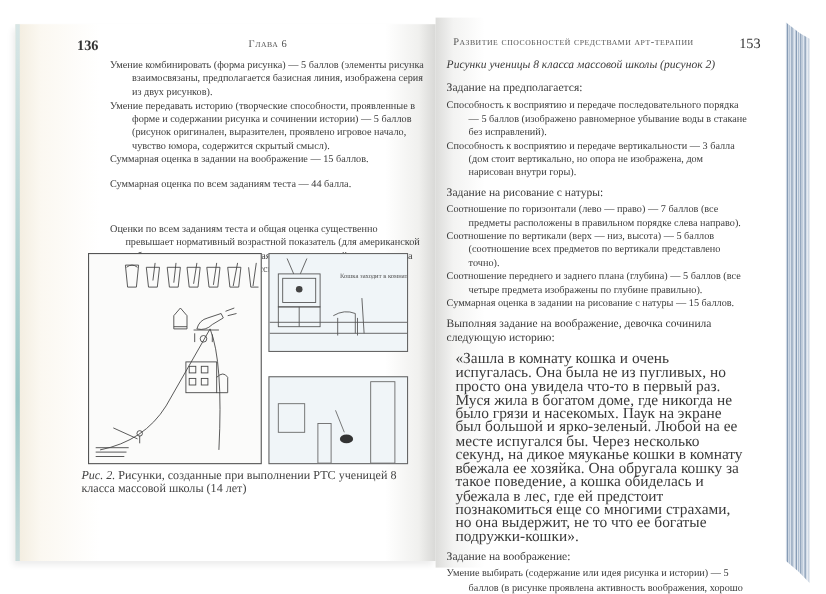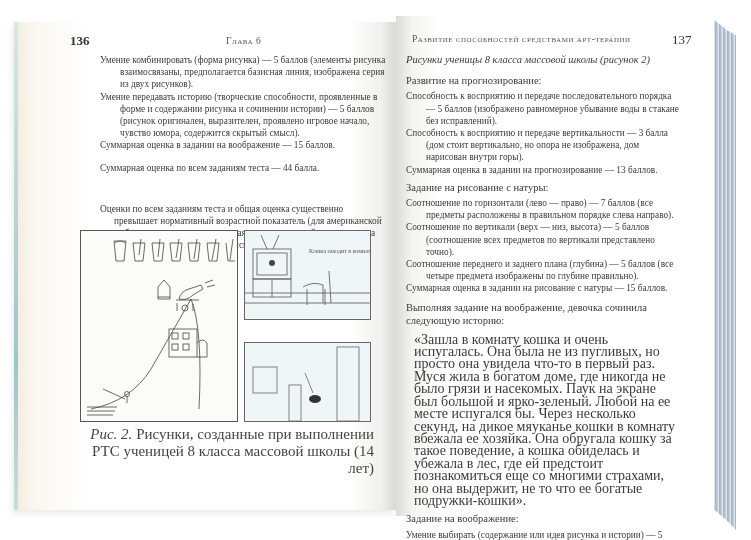--- a/index.html
+++ b/index.html
@@ -36,21 +36,21 @@
   .text-block { position:absolute; font-size:9.3px; line-height:12.2px; }
   .para { margin:0; padding-left:20px; text-indent:-20px; }
   .para.plain { padding-left:0; text-indent:0; }
   .gap-s { height:4px; }
   .gap-m { height:10px; }
   .heading { font-size:10.5px; margin:2px 0 3px; }
   .heading.italic { font-style:italic; }
   .quote { font-size:14px; line-height:12.4px; text-indent:0; padding-left:0; }
   .figure-frame { position:absolute; border:1px solid #555; background:#fbfbfa; }
   .figure-frame.blue { background:#f0f5f8; border-color:#666; }
-  .caption { position:absolute; font-size:15px; text-align:right; color:#444; }
+  .caption { position:absolute; font-size:11px; text-align:left; color:#444; }
   .caption .fig-label { font-style:italic; }
   svg { display:block; }
 </style>
 </head>
 <body>
 
 <div class="book">
 
   <div class="left-page">
     <div class="page-number" style="left:56px; top:11px;">136</div>
@@ -145,29 +145,28 @@
     </div>
 
     <div class="caption" style="left:60px; top:404px; width:300px;">
       <span class="fig-label">Рис. 2.</span>
       <span>Рисунки, созданные при выполнении РТС ученицей 8 класса массовой школы (14 лет)</span>
     </div>
   </div>
 
   <div class="right-page">
     <div class="running-head" style="left:16px; top:18px;">Развитие способностей средствами арт-терапии</div>
-    <div class="page-number" style="left:276px; top:16px; font-weight:normal;">137</div>
+    <div class="page-number" style="left:276px; top:16px; font-weight:normal;">153</div>
 
     <div class="text-block" style="left:10px; top:36px; width:275px;">
       <div class="heading italic">Рисунки ученицы 8 класса массовой школы (рисунок 2)</div>
       <div class="gap-s"></div>
-      <div class="heading">Развитие на прогнозирование:</div>
+      <div class="heading">Задание на предполагается:</div>
       <p class="para">Способность к восприятию и передаче последовательного порядка — 5 баллов (изображено равномерное убывание воды в стакане без исправлений).</p>
       <p class="para">Способность к восприятию и передаче вертикальности — 3 балла (дом стоит вертикально, но опора не изображена, дом нарисован внутри горы).</p>
-      <p class="para plain">Суммарная оценка в задании на прогнозирование — 13 баллов.</p>
       <div class="gap-s"></div>
       <div class="heading">Задание на рисование с натуры:</div>
       <p class="para">Соотношение по горизонтали (лево — право) — 7 баллов (все предметы расположены в правильном порядке слева направо).</p>
       <p class="para">Соотношение по вертикали (верх — низ, высота) — 5 баллов (соотношение всех предметов по вертикали представлено точно).</p>
       <p class="para">Соотношение переднего и заднего плана (глубина) — 5 баллов (все четыре предмета изображены по глубине правильно).</p>
       <p class="para plain">Суммарная оценка в задании на рисование с натуры — 15 баллов.</p>
       <div class="gap-s"></div>
       <p class="para plain heading" style="line-height:13px;">Выполняя задание на воображение, девочка сочинила следующую историю:</p>
       <div class="gap-s"></div>
       <p class="para quote" style="padding-left:8px;">«Зашла в комнату кошка и очень испугалась. Она была не из пугливых, но просто она увидела что-то в первый раз. Муся жила в богатом доме, где никогда не было грязи и насекомых. Паук на экране был большой и ярко-зеленый. Любой на ее месте испугался бы. Через несколько секунд, на дикое мяуканье кошки в комнату вбежала ее хозяйка. Она обругала кошку за такое поведение, а кошка обиделась и убежала в лес, где ей предстоит познакомиться еще со многими страхами, но она выдержит, не то что ее богатые подружки-кошки».</p>

